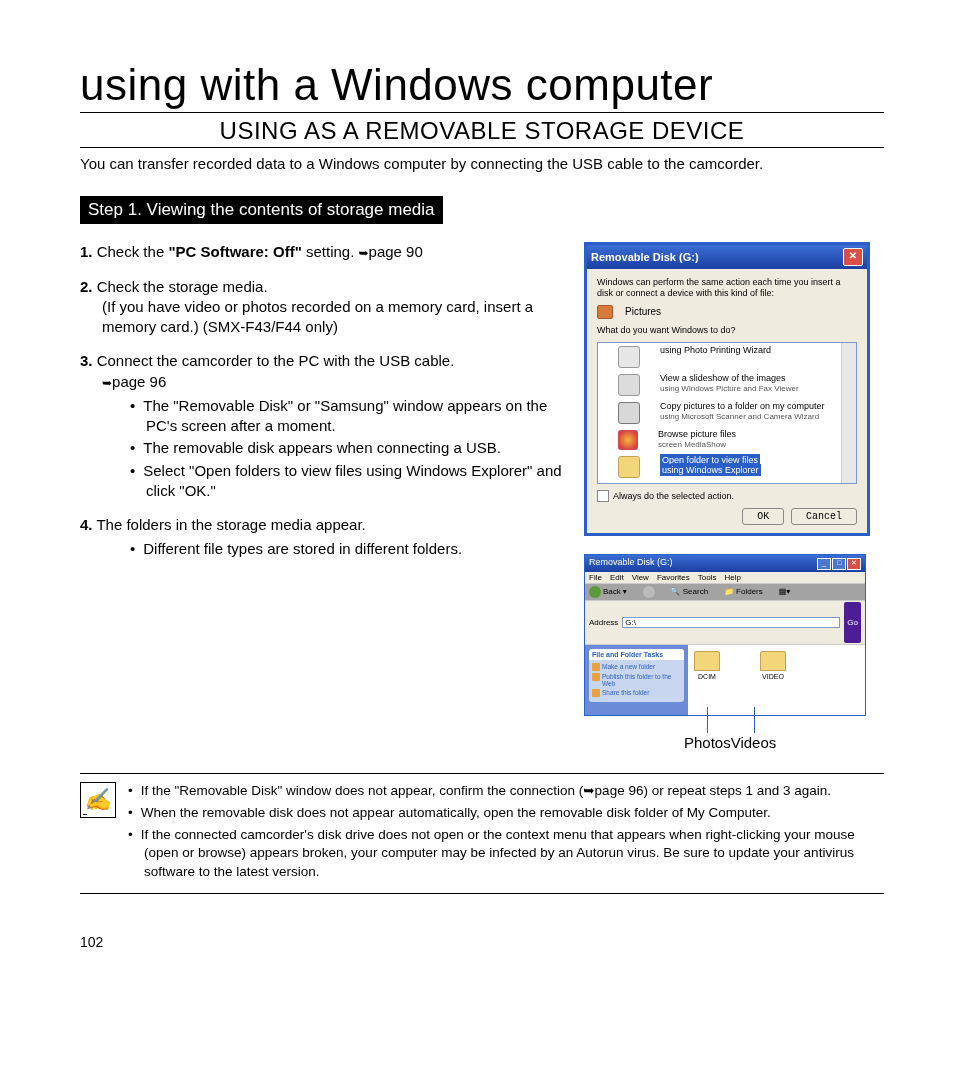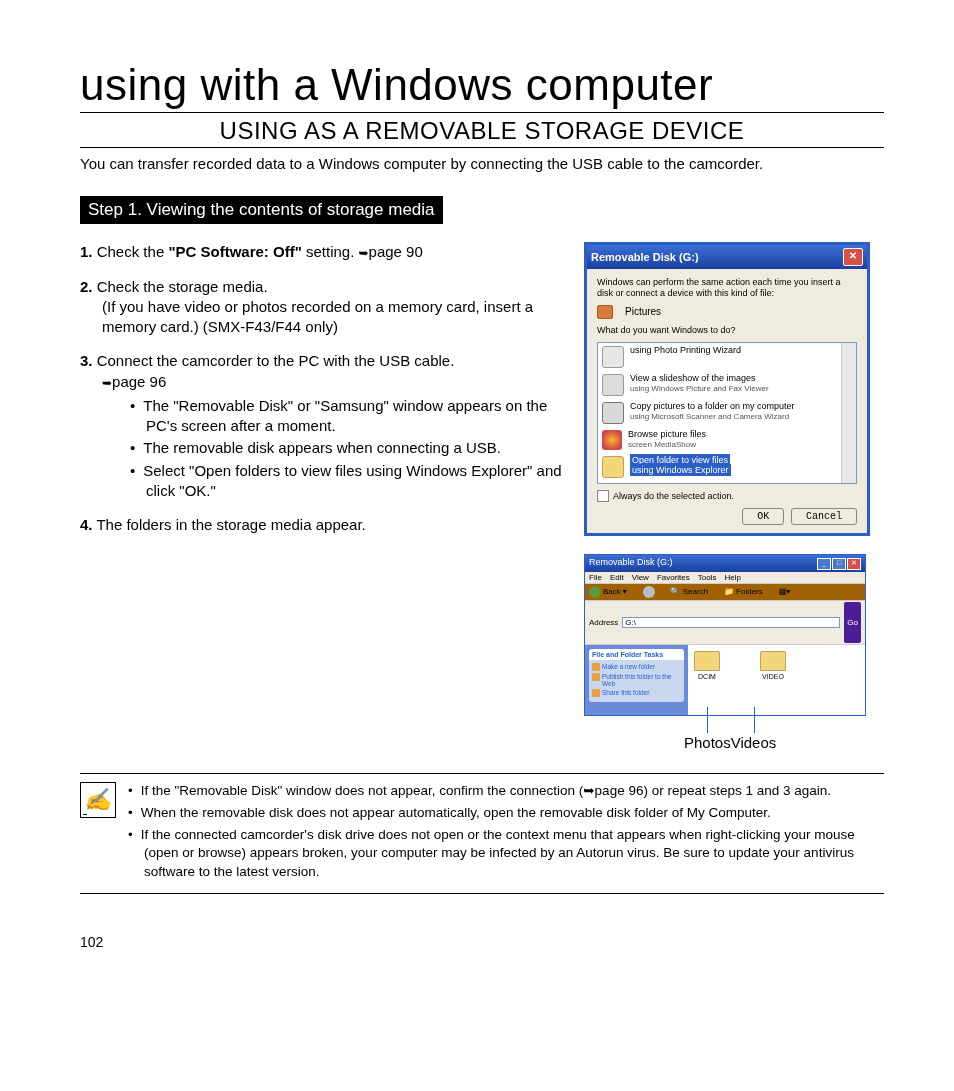--- a/index.html
+++ b/index.html
@@ -119,21 +119,21 @@
   .dialog .typeRow { display: flex; align-items: center; gap: 12px; margin-bottom: 6px; }
   .picicon { width: 14px; height: 12px; background: #d87a3a; border: 1px solid #a85a2a; border-radius: 2px; }
   .dialog .listbox {
     border: 1px solid #7a99c8;
     background: #fff;
     height: 140px;
     overflow: hidden;
     position: relative;
   }
   .dialog .listbox .scroll { position: absolute; right:0; top:0; bottom:0; width:14px; background:#e8e8e8; border-left:1px solid #ccc;}
-  .dialog .opt { display:flex; gap:6px; padding:3px 4px; font-size:9px; line-height:1.1; align-items:flex-start;}
+  .dialog .opt { display:flex; gap:20px; padding:3px 20px; font-size:9px; line-height:1.1; align-items:flex-start;}
   .dialog .opt .ico { width:20px; height:20px; flex:0 0 20px; border-radius:3px;}
   .ico.pp { background:#e6e6e6; border:1px solid #999;}
   .ico.sl { background:#dcdcdc; border:1px solid #999;}
   .ico.cp { background:#d8d8d8; border:1px solid #777;}
   .ico.ms { background: radial-gradient(circle,#f7b733,#d64545 70%);}
   .ico.fd { background:#f4d67a; border:1px solid #c4a050;}
   .dialog .opt.sel .lab { background:#2a5fc7; color:#fff; padding:1px 2px;}
   .dialog .opt .sub { color:#555; font-size:8px;}
   .dialog .chkrow { margin-top:6px; font-size:9px; display:flex; align-items:center; gap:4px;}
   .chkbox { width:10px; height:10px; border:1px solid #888; background:#fff;}
@@ -163,21 +163,21 @@
     display:flex;
     justify-content:space-between;
     padding:2px 4px;
     font-size:9px;
   }
   .explorer .winicons span{
     display:inline-block; width:12px; height:10px; background:#4a78d0; border:1px solid #fff; margin-left:1px; font-size:7px; text-align:center; color:#fff;
   }
   .explorer .winicons .close{ background:#d85045;}
   .explorer .menu { background:#efebde; padding:1px 4px; font-size:8px; color:#000; display:flex; gap:8px; border-bottom:1px solid #ccc;}
-  .explorer .toolbar { background:#a16207; padding:2px 4px; font-size:8px; display:flex; gap:16px; align-items:center; border-bottom:1px solid #ccc;}
+  .explorer .toolbar { background:#a3a3a3; padding:2px 4px; font-size:8px; display:flex; gap:16px; align-items:center; border-bottom:1px solid #ccc;}
   .tbtn { display:flex; align-items:center; gap:2px;}
   .circ { width:12px; height:12px; border-radius:50%; display:inline-block;}
   .circ.g{background:#5a9a3a;} .circ.gr{background:#bbb;}
   .explorer .addr { background:#efebde; padding:1px 4px; font-size:8px; display:flex; align-items:center; gap:4px; border-bottom:1px solid #ccc;}
   .addrbox { flex:1; background:#fff; border:1px solid #7a99c8; padding:0 2px;}
   .gobtn { background:#4c1d95; color:#fff; padding:16px 3px; border-radius:2px;}
   .explorer .main { display:flex; height:70px;}
   .explorer .side { width:95px; background:#6a8bd8; padding:4px; color:#fff;}
   .taskbox { background:#fff; color:#2a5fc7; border-radius:3px 3px 0 0; padding:2px 3px; font-size:7px; font-weight:bold;}
   .tasklist { background:#c8d6f0; color:#2a5fc7; font-size:6.5px; padding:3px; border-radius:0 0 3px 3px;}
@@ -241,20 +241,23 @@
           <span style="padding-left:0;"><span class="arrow"></span><span>page 96</span></span>
           <ul>
             <li>The "Removable Disk" or "Samsung" window appears on the PC's screen after a moment.</li>
             <li>The removable disk appears when connecting a USB.</li>
             <li>Select "Open folders to view files using Windows Explorer" and click "OK."</li>
           </ul>
         </li>
         <li>
           <span class="num">4.</span>
           <span>The folders in the storage media appear.</span>
+          <ul>
+            <li>Different file types are stored in different folders.</li>
+          </ul>
         </li>
       </ol>
     </div>
 
     <div class="right">
 
       <div class="dialog">
         <div class="titlebar">
           <span>Removable Disk (G:)</span>
           <span class="closebtn">✕</span>

